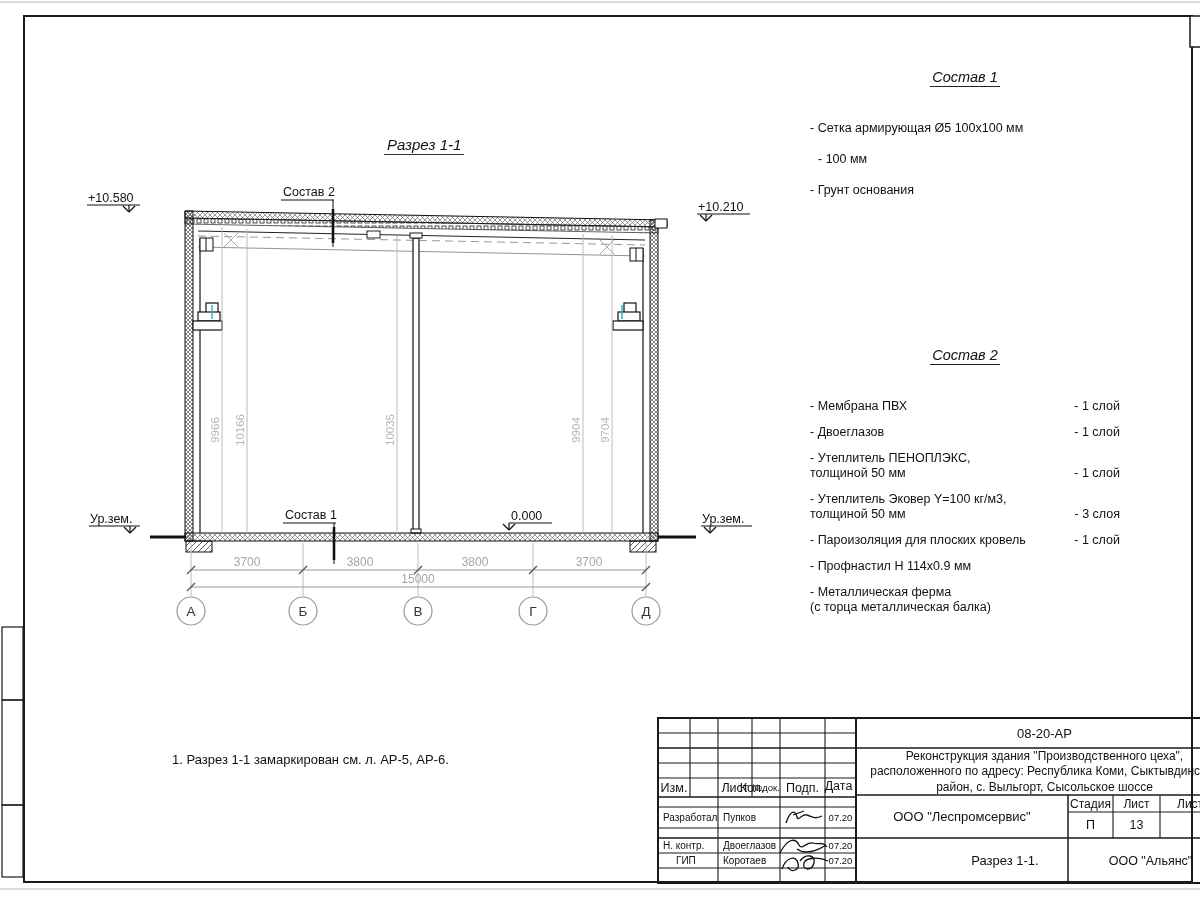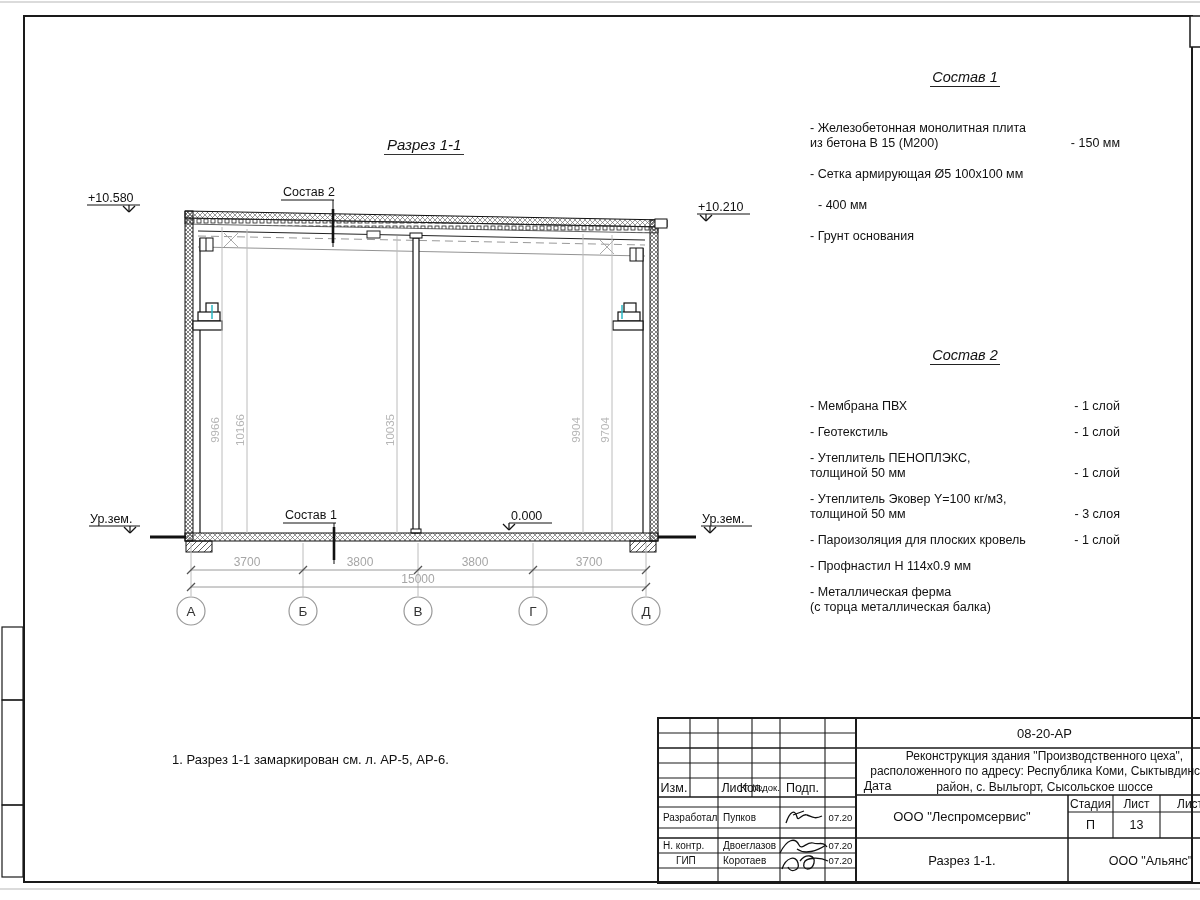--- a/index.html
+++ b/index.html
@@ -246,47 +246,42 @@
     <line x1="658" y1="868" x2="856" y2="868" stroke-width="1.1"></line>
   </g>
 </svg>
 
 <div class="sec-title">Разрез 1-1</div>
 
 <div id="sostav1-list" class="mlist" style="left:810px;top:70px;">
   <span class="list-title">Состав 1</span>
   <div class="items">
     <div class="li">
-          <span class="nm">- Железобетонная  монолитная плита
-  из бетона В 15 (М200)</span>
-          <span class="val">- 150 мм</span>
-        </div>
-    <div class="li">
           <span class="nm">- Сетка армирующая Ø5 100х100 мм</span>
           <span class="val"></span>
         </div>
     <div class="li">
-          <span class="val">- 400 мм</span>
+          <span class="val">- 100 мм</span>
         </div>
     <div class="li">
           <span class="nm">- Грунт основания</span>
           <span class="val"></span>
         </div>
   </div>
 </div>
 
 <div id="sostav2-list" class="mlist" style="left:810px;top:348px;">
   <span class="list-title">Состав 2</span>
   <div class="items">
     <div class="li">
           <span class="nm">- Мембрана ПВХ</span>
           <span class="val">- 1 слой</span>
         </div>
     <div class="li">
-          <span class="nm">- Геотекстиль</span>
+          <span class="nm">- Двоеглазов</span>
           <span class="val">- 1 слой</span>
         </div>
     <div class="li">
           <span class="nm">- Утеплитель ПЕНОПЛЭКС,
   толщиной 50 мм</span>
           <span class="val">- 1 слой</span>
         </div>
     <div class="li">
           <span class="nm">- Утеплитель Эковер Y=100 кг/м3,
   толщиной 50 мм</span>
@@ -309,21 +304,21 @@
 </div>
 
 <div class="note">1. Разрез 1-1 замаркирован см. л. АР-5, АР-6.</div>
 
 <div>
   <div class="tbt" style="left:658px;top:778px;width:32px;height:19px;">Изм.</div>
   <div class="tbt" style="left:690px;top:778px;width:28px;height:19px;padding-left:48px;">Кол.</div>
   <div class="tbt" style="left:718px;top:778px;width:34px;height:19px;">Лист</div>
   <div class="tbt small" style="left:752px;top:778px;width:28px;height:19px;">№док.</div>
   <div class="tbt" style="left:780px;top:778px;width:45px;height:19px;">Подп.</div>
-  <div class="tbt" style="left:862px;top:778px;width:31px;height:15px;">Дата</div>
+  <div class="tbt" style="left:823px;top:778px;width:31px;height:15px;">Дата</div>
 
   <div class="tbt" style="left:856px;top:718px;width:377px;height:30px;font-size:13px;">08-20-АР</div>
   <div class="tbt pre" style="left:858px;top:748px;width:373px;height:48px;">Реконструкция здания "Производственного цеха",
 расположенного по адресу: Республика Коми, Сыктывдинский
 район, с. Выльгорт, Сысольское шоссе</div>
 
   <div class="tbt row left" style="left:660px;top:807px;width:56px;height:21px;">Разработал</div>
   <div class="tbt row left" style="left:720px;top:807px;width:58px;height:21px;">Пупков</div>
   <div class="tbt small" style="left:825px;top:807px;width:31px;height:21px;">07.20</div>
 
@@ -334,21 +329,21 @@
   <div class="tbt row left" style="left:673px;top:853px;width:56px;height:15px;">ГИП</div>
   <div class="tbt row left" style="left:720px;top:853px;width:59px;height:15px;">Коротаев</div>
   <div class="tbt small" style="left:825px;top:853px;width:31px;height:15px;">07.20</div>
 
   <div class="tbt" style="left:856px;top:795px;width:212px;height:43px;font-size:13px;">ООО "Леспромсервис"</div>
   <div class="tbt" style="left:1068px;top:795px;width:45px;height:17px;font-size:12px;">Стадия</div>
   <div class="tbt" style="left:1113px;top:795px;width:47px;height:17px;font-size:12px;">Лист</div>
   <div class="tbt" style="left:1160px;top:795px;width:73px;height:17px;font-size:12px;">Листов</div>
   <div class="tbt" style="left:1068px;top:812px;width:45px;height:26px;">П</div>
   <div class="tbt" style="left:1113px;top:812px;width:47px;height:26px;">13</div>
-  <div class="tbt" style="left:856px;top:838px;width:212px;height:45px;font-size:13px;">Разрез 1-1.</div>
+  <div class="tbt" style="left:856px;top:838px;width:212px;height:45px;font-size:13px;padding-left:43px;">Разрез 1-1.</div>
   <div class="tbt" style="left:1068px;top:838px;width:165px;height:45px;">ООО "Альянс"</div>
 
   <svg class="sig" style="left:783px;top:806px;" width="42" height="22">
     <path d="M3,17 C7,5 12,3 14,11 C15,16 19,7 24,9 C28,10 31,14 39,10 M10,9 L21,5" fill="none" stroke="#111" stroke-width="1.3"></path>
   </svg>
   <svg class="sig" style="left:777px;top:833px;" width="52" height="26">
     <path d="M3,20 C10,6 18,4 22,12 C25,18 30,8 36,10 C42,12 46,8 50,14 M20,16 C28,22 40,18 49,12" fill="none" stroke="#111" stroke-width="1.3"></path>
   </svg>
   <svg class="sig" style="left:776px;top:849px;" width="58" height="28">
     <path d="M6,20 C10,8 20,6 22,14 C24,22 14,24 12,18 M24,12 C30,4 40,6 38,14 C36,22 26,22 28,14 C30,8 44,8 52,12" fill="none" stroke="#111" stroke-width="1.3"></path>

